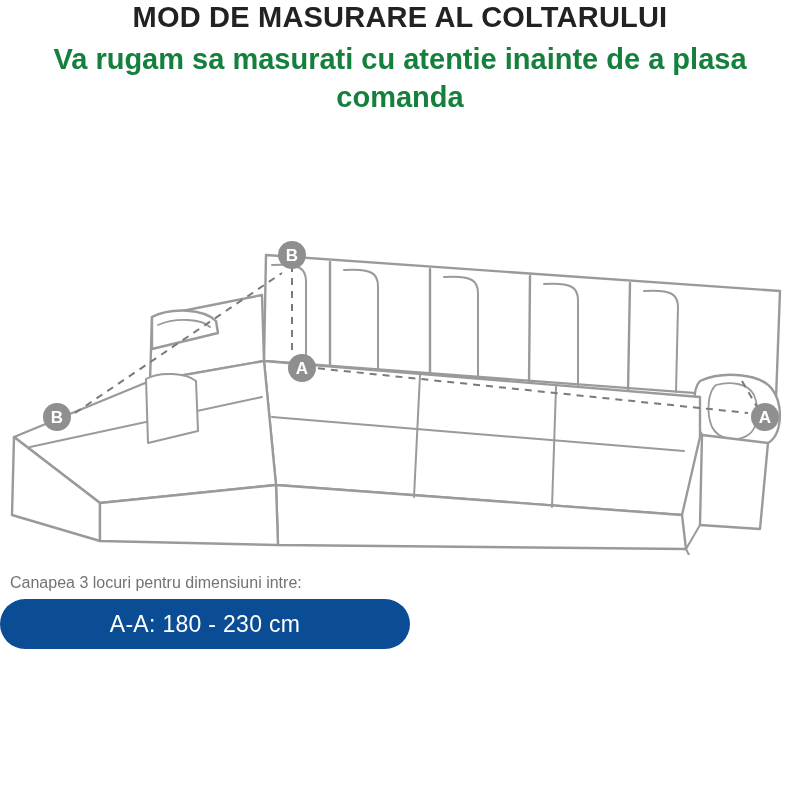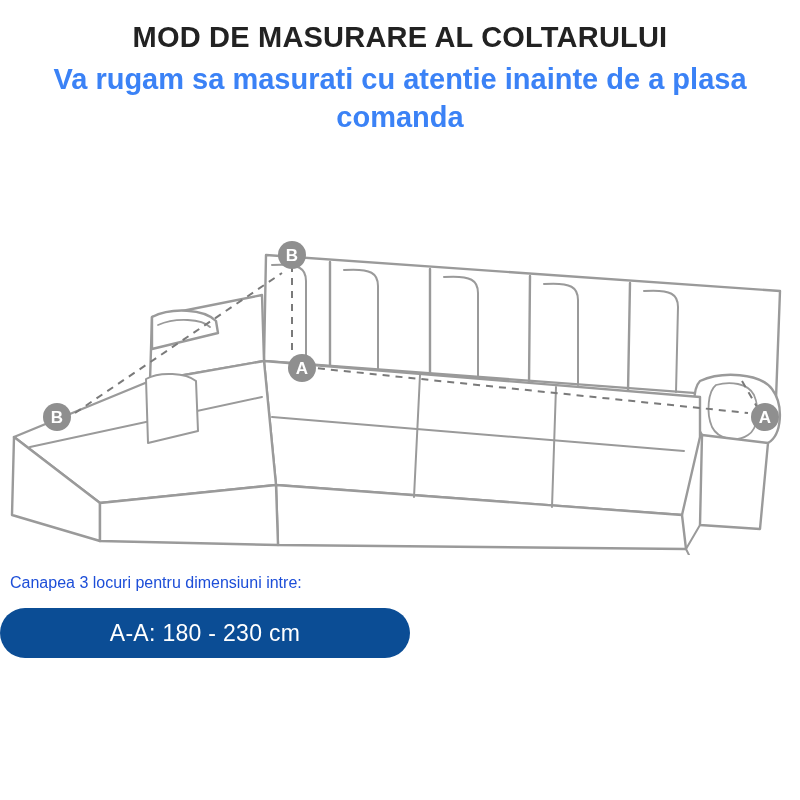--- a/index.html
+++ b/index.html
@@ -18,37 +18,37 @@
   .page {
     position: relative;
     width: 800px;
     height: 800px;
     background: #ffffff;
   }
 
   
   .heading-block {
     position: absolute;
-    top: 20px;
+    top: 0;
     left: 0;
     width: 800px;
     text-align: center;
   }
   .title-main {
     font-size: 29px;
     font-weight: bold;
     color: #222222;
     letter-spacing: 0.2px;
     line-height: 34px;
     margin: 0;
   }
   .title-sub {
     font-size: 29px;
     font-weight: bold;
-    color: #3b82f6;
+    color: #15803d;
     line-height: 38px;
     margin: 6px 0 0 0;
     padding: 0 28px;
   }
 
   
   .illustration {
     position: absolute;
     top: 185px;
     left: 0;
@@ -61,26 +61,26 @@
 
   
   .measures {
     position: absolute;
     top: 572px;
     left: 0;
     width: 800px;
   }
   .measure-caption {
     font-size: 16px;
-    color: #1d4ed8;
+    color: #737373;
     padding-left: 10px;
     line-height: 22px;
   }
   .pill {
-    margin-top: 14px;
+    margin-top: 5px;
     width: 410px;
     height: 50px;
     border-radius: 26px;
     background: #0b4d95;
     color: #ffffff;
     font-size: 23px;
     display: flex;
     align-items: center;
     justify-content: center;
     letter-spacing: 0.3px;

